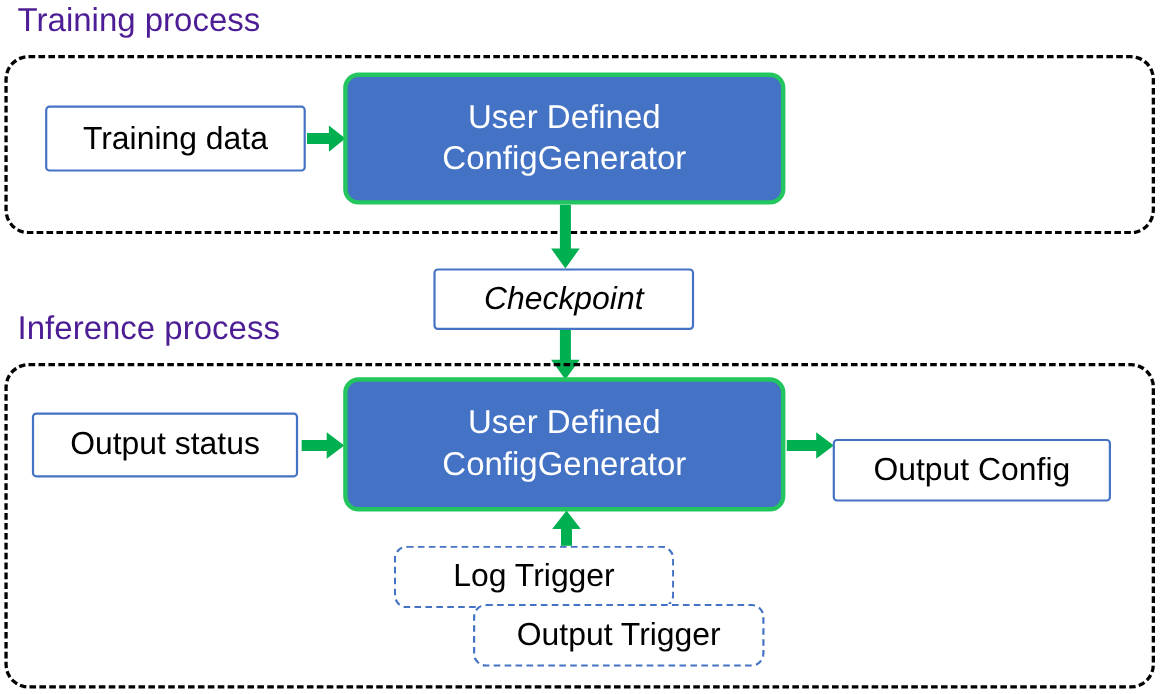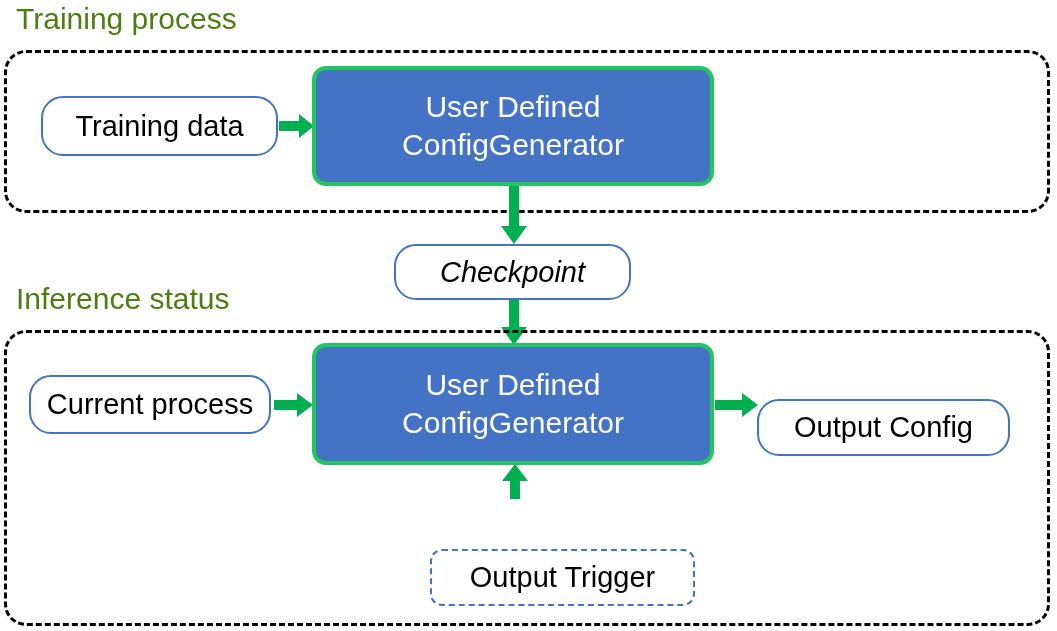--- a/index.html
+++ b/index.html
@@ -13,40 +13,40 @@
     height: 631px;
     background: #ffffff;
     font-family: "Liberation Sans", sans-serif;
     overflow: hidden;
   }
 
   
   .section-caption {
     position: absolute;
     font-size: 30px;
-    color: #4d7c0f;
+    color: #4c1d95;
     line-height: 1;
     white-space: nowrap;
   }
 
   
   .process-container {
     position: absolute;
     border: 3px dashed #000000;
     border-radius: 22px;
     box-sizing: border-box;
     background: transparent;
   }
 
   
   .io-box {
     position: absolute;
     box-sizing: border-box;
     border: 2px solid #4472C4;
-    border-radius: 22px;
+    border-radius: 4px;
     background: #ffffff;
     display: flex;
     align-items: center;
     justify-content: center;
     color: #000000;
     font-size: 29px;
     white-space: nowrap;
   }
 
   
@@ -116,25 +116,25 @@
   </div>
 
   <div class="io-box" style="left:394px; top:244px; width:237px; height:56px;font-style:italic;">Checkpoint</div>
 
   <div class="arrow" style="left:499px; top:300px;">
     <svg width="30" height="46" viewBox="0 0 30 46">
       <path d="M10 0 L20 0 L20 27 L28 27 L15 45 L2 27 L10 27 Z" fill="#00B050"></path>
     </svg>
   </div>
 
-  <div class="section-caption" style="left:16px; top:284px;">Inference status</div>
+  <div class="section-caption" style="left:16px; top:284px;">Inference process</div>
 
   <div class="process-container" style="left:4px; top:330px; width:1046px; height:296px;"></div>
 
-  <div class="io-box" style="left:29px; top:375px; width:242px; height:59px;">Current process</div>
+  <div class="io-box" style="left:29px; top:375px; width:242px; height:59px;">Output status</div>
 
   <div class="arrow" style="left:274px; top:391px;">
     <svg width="40" height="28" viewBox="0 0 40 28">
       <path d="M0 9 L23 9 L23 2 L39 14 L23 26 L23 19 L0 19 Z" fill="#00B050"></path>
     </svg>
   </div>
 
   <div class="process-box" style="left:312px; top:343px; width:402px; height:122px;">
     <span>User Defined</span>
     <span>ConfigGenerator</span>
@@ -147,16 +147,17 @@
   </div>
 
   <div class="io-box" style="left:757px; top:375px; width:253px; height:57px;margin-top:24px;">Output Config</div>
 
   <div class="arrow" style="left:500px; top:464px;">
     <svg width="30" height="36" viewBox="0 0 30 36">
       <path d="M15 0 L28 17 L20 17 L20 35 L10 35 L10 17 L2 17 Z" fill="#00B050"></path>
     </svg>
   </div>
 
+  <div class="trigger-box" style="left:358px; top:496px; width:255px; height:57px;">Log Trigger</div>
 
   <div class="trigger-box" style="left:430px; top:549px; width:265px; height:57px;">Output Trigger</div>
 
 </div>
 
 </body></html>

